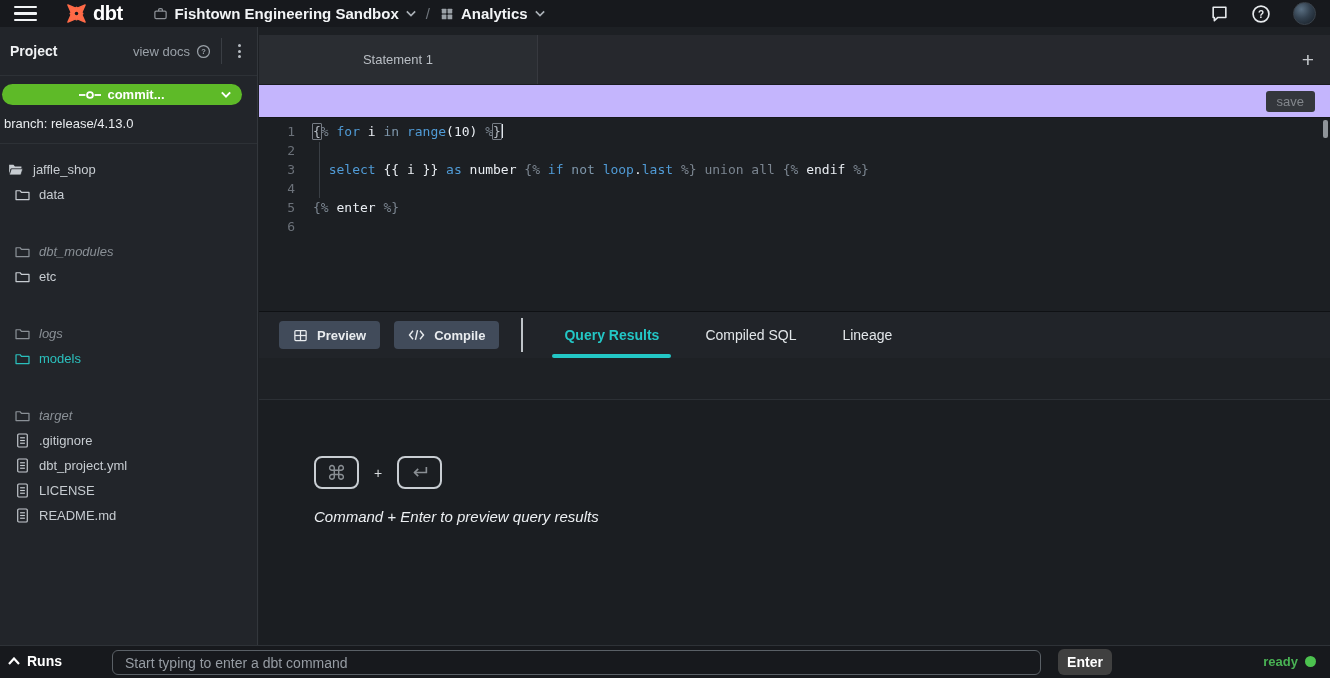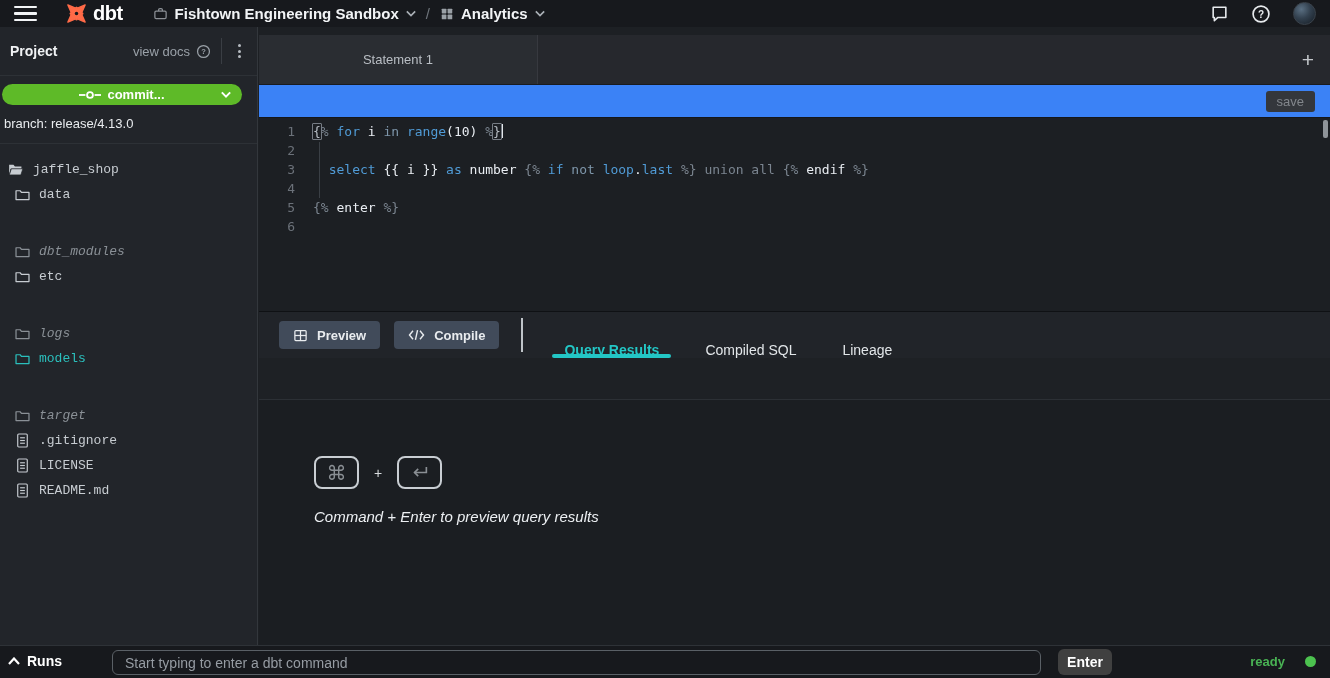--- a/index.html
+++ b/index.html
@@ -31,36 +31,36 @@
   .viewdocs { margin-left:auto; display:flex; align-items:center; gap:6px; color:#9aa1a8; font-size:13px; cursor:pointer; }
   .side-vsep { width:1px; height:26px; background:#3a3e44; margin:0 10px; }
   .kebab { display:flex; flex-direction:column; gap:2.5px; padding:4px 6px; cursor:pointer; }
   .kebab i { width:3px; height:3px; border-radius:50%; background:#b7bcc2; }
   .commit-btn { position:relative; margin:8px 2px 0; height:21px; width:240px; background:#5eba28;
                 border:none; border-radius:11px; color:#fff; font-weight:bold; font-size:13px;
                 display:flex; align-items:center; justify-content:center; gap:6px; cursor:pointer;
                 font-family:"Liberation Sans",sans-serif; }
   .commit-btn .chev { position:absolute; right:11px; top:7px; }
   .branch-label { padding:11px 4px 12px; font-size:13px; color:#e8ebee; border-bottom:1px solid #2d3136; }
-  .tree { padding-top:13px;font-family:Liberation Mono, monospace; }
+  .tree { padding-top:13px; }
   .tree-item { height:25px; display:flex; align-items:center; gap:9px; padding-left:8px;
                font-size:13px; color:#c7ccd1; cursor:pointer; }
   .tree-item.indent { padding-left:14px; }
   .tree-item.italic { color:#8a9096; font-style:italic;margin-top:32px; }
   .tree-item.active { color:#2bc0bd; }
   .ticon { display:inline-flex; width:16px; justify-content:center; }
 
   
   .main { position:absolute; left:259px; top:27px; width:1071px; height:618px; display:flex; flex-direction:column; }
   .tabbar { height:50px; background:#26282d; border-bottom:1px solid #191b1f; display:flex; position:relative; flex:none;margin-top:8px; }
   .ed-tab { width:279px; background:#2a2d32; border-right:1px solid #37393f; display:flex;
             align-items:center; justify-content:center; color:#b9bec4; font-size:13px; cursor:pointer; }
   .newtab-btn { position:absolute; right:6px; top:0; height:100%; display:flex; align-items:center;
                 color:#c3c7cb; font-size:21px; padding:0 10px; cursor:pointer; font-weight:300; }
-  .savebar { height:33px; background:#3b82f6; display:flex; align-items:center; justify-content:flex-end;
+  .savebar { height:33px; background:#c4b5fd; display:flex; align-items:center; justify-content:flex-end;
              padding:0 15px; border-bottom:1px solid #15171a; flex:none; }
   .save-btn { background:#34373c; color:#83878c; font-size:13px; padding:3px 11px; border:none;
               border-radius:3px; font-family:"Liberation Sans",sans-serif; }
 
   .editor { flex:1; background:#1c1f23; position:relative; display:flex; padding-top:4px;
             font-family:"DejaVu Sans Mono", monospace; border-bottom:1px solid #0f1114; }
   .gutter { width:46px; text-align:right; color:#6b7179; font-size:12px; line-height:19px; padding-right:10px; flex:none; }
   .codecol { position:relative; padding-left:8px; flex:1; }
   .cline { height:19px; line-height:19px; font-size:13px; white-space:pre; }
   .tk-g { color:#7b8590; } .tk-b { color:#509bd6; } .tk-w { color:#e9edf2; } .tk-gb { color:#7e96aa; }
@@ -68,21 +68,21 @@
   .tk-cursor { display:inline-block; width:1.5px; height:14px; background:#e2e6ea; vertical-align:-2px; margin-left:1px; }
   .indent-guide { position:absolute; left:14px; top:20px; width:1px; height:56px; background:#3a3f45; }
   .scrollthumb { position:absolute; right:2px; top:2px; width:5px; height:18px; background:#8f9499; border-radius:2px; cursor:pointer; }
 
   
   .resbar { height:46px; background:#212429; display:flex; align-items:center; padding:0 20px; flex:none; }
   .pbtn { background:#414b5a; color:#e9ecef; border:none; border-radius:4px; height:28px; padding:0 14px;
           display:flex; align-items:center; gap:9px; font-size:13px; font-weight:600; margin-right:14px;
           font-family:"Liberation Sans",sans-serif; cursor:pointer; }
   .vdiv { width:2px; height:34px; background:#bfc4c9; margin:0 10px 0 8px; }
-  .rtabs { display:flex; height:46px; margin-left:8px;align-items:flex-end; }
+  .rtabs { display:flex; height:46px; margin-left:8px; }
   .rtab { display:flex; align-items:center; padding:0 23px; font-size:14px; color:#e2e6e9; position:relative; cursor:pointer; }
   .rtab.active { color:#23c7c6; font-weight:bold; }
   .rtab.active::after { content:""; position:absolute; left:11px; right:11px; bottom:0; height:4px;
                         background:#23c7c6; border-radius:2px; }
   .substrip { height:42px; background:#1e2125; border-bottom:1px solid #2c3035; flex:none; }
   .resbody { flex:1; background:#1b1e22; padding:56px 0 0 55px; }
   .keys-row { display:flex; align-items:center; gap:15px; }
   .keycap { width:45px; height:33px; border:2px solid #c9ced3; border-radius:8px; display:flex;
             align-items:center; justify-content:center; color:#8a8f94; }
   .cmd-sym { font-size:20px; line-height:1; font-family:"DejaVu Sans",sans-serif; }
@@ -94,21 +94,21 @@
                border-top:1px solid #2e3237; }
   .runs-toggle { position:absolute; left:8px; top:7px; display:flex; align-items:center; gap:7px;
                  color:#fff; font-weight:bold; font-size:14px; cursor:pointer; }
   .cmd-input { position:absolute; left:112px; top:4px; width:929px; height:25px; background:transparent;
                border:1px solid #5a6066; border-radius:6px; color:#e8ebee; padding:0 12px; font-size:14px;
                font-family:"Liberation Sans",sans-serif; outline:none; }
   .cmd-input::placeholder { color:#969ca3; }
   .enter-btn { position:absolute; left:1058px; top:3px; width:54px; height:26px; background:#404040;
                border:none; border-radius:6px; color:#fff; font-weight:bold; font-size:14px;
                font-family:"Liberation Sans",sans-serif; cursor:pointer; }
-  .ready-status { position:absolute; right:14px; top:8px; display:flex; align-items:center; gap:20px;
+  .ready-status { position:absolute; right:14px; top:8px; display:flex; align-items:center; gap:7px;
                   color:#49b254; font-weight:bold; font-size:13px; }
   .ready-dot { width:11px; height:11px; border-radius:50%; background:#4cc24f; }
 </style>
 </head>
 <body>
 
 <div class="app">
 
   <header class="topbar">
     <div class="hamburger">
@@ -266,20 +266,31 @@
         <div class="tree-item indent">
           <span class="ticon">
             <svg width="13" height="15" viewBox="0 0 18 22" fill="none" stroke="currentColor" stroke-width="1.7">
               <rect x="2" y="1.5" width="14" height="19" rx="1.5"></rect>
               <line x1="5.5" y1="7" x2="12.5" y2="7"></line>
               <line x1="5.5" y1="11" x2="12.5" y2="11"></line>
               <line x1="5.5" y1="15" x2="12.5" y2="15"></line>
             </svg>
           </span>
           <span>.gitignore</span>
+        </div>
+        <div class="tree-item indent">
+          <span class="ticon">
+            <svg width="13" height="15" viewBox="0 0 18 22" fill="none" stroke="currentColor" stroke-width="1.7">
+              <rect x="2" y="1.5" width="14" height="19" rx="1.5"></rect>
+              <line x1="5.5" y1="7" x2="12.5" y2="7"></line>
+              <line x1="5.5" y1="11" x2="12.5" y2="11"></line>
+              <line x1="5.5" y1="15" x2="12.5" y2="15"></line>
+            </svg>
+          </span>
+          <span>dbt_project.yml</span>
         </div>
         <div class="tree-item indent">
           <span class="ticon">
             <svg width="13" height="15" viewBox="0 0 18 22" fill="none" stroke="currentColor" stroke-width="1.7">
               <rect x="2" y="1.5" width="14" height="19" rx="1.5"></rect>
               <line x1="5.5" y1="7" x2="12.5" y2="7"></line>
               <line x1="5.5" y1="11" x2="12.5" y2="11"></line>
               <line x1="5.5" y1="15" x2="12.5" y2="15"></line>
             </svg>
           </span>

